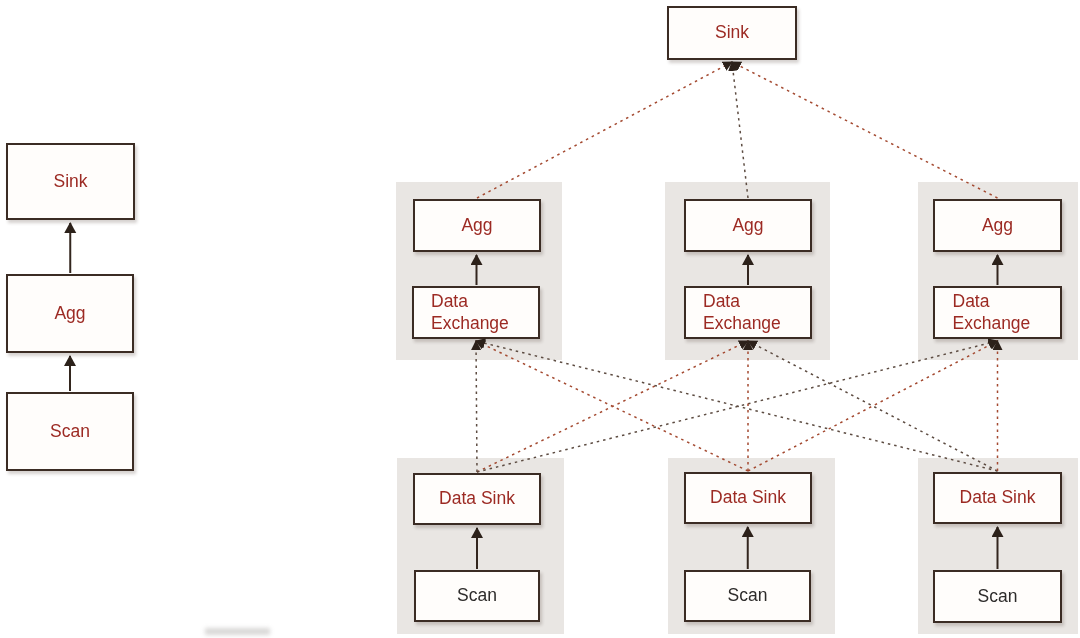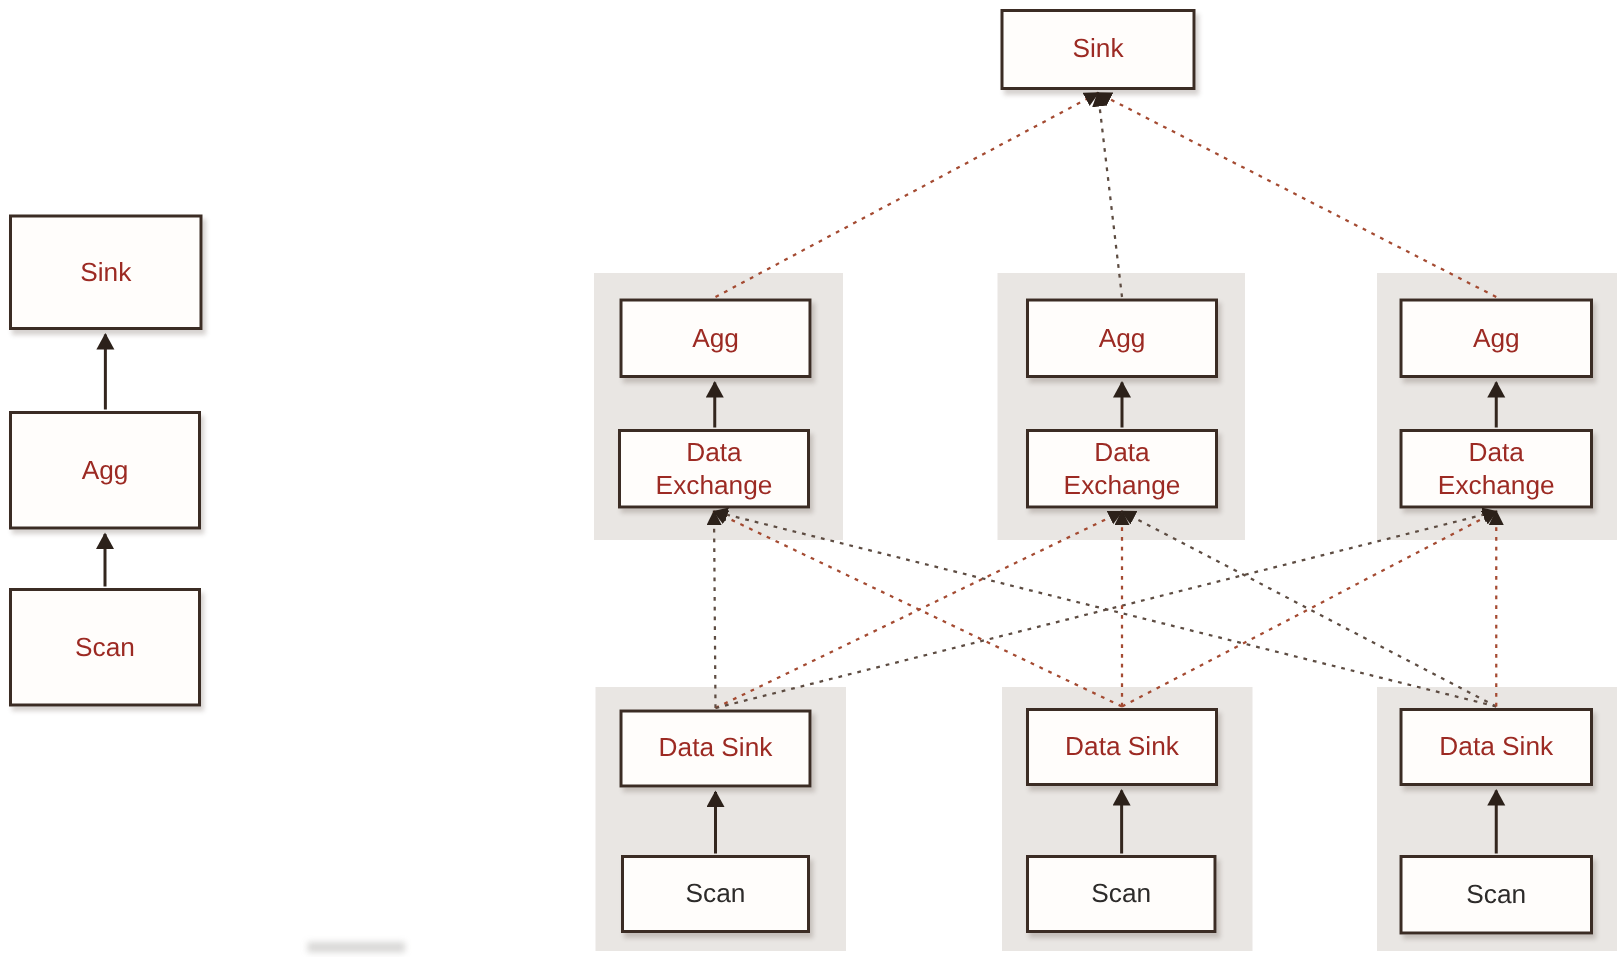--- a/index.html
+++ b/index.html
@@ -5,21 +5,21 @@
   html,body{margin:0;padding:0;background:#ffffff;}
   .canvas{
     position:relative;width:1080px;height:638px;background:#ffffff;
     font-family:"Liberation Sans",sans-serif;overflow:hidden;
   }
   .panel{position:absolute;background:#e9e6e3;}
   .node{
     position:absolute;box-sizing:border-box;
     background:#fffdfb;border:2.5px solid #3b2c24;
     display:flex;align-items:center;justify-content:center;
-    text-align:center;font-size:17.5px;line-height:1.25;
+    text-align:left;font-size:17.5px;line-height:1.25;
     color:#9c2a23;box-shadow:2px 3px 3px rgba(70,50,40,.22);
   }
   .node.dark{color:#2d2b2a;}
   svg.edges{position:absolute;left:0;top:0;pointer-events:none;}
   .artifact{position:absolute;filter:blur(2px);}
 </style>
 </head>
 <body>
 
 <div class="canvas">

